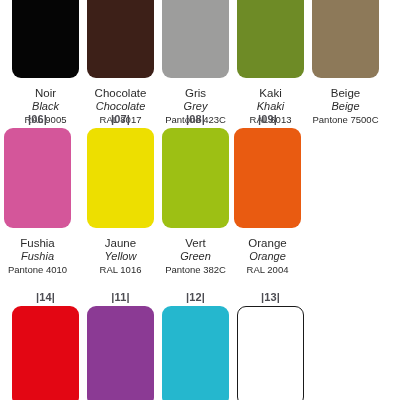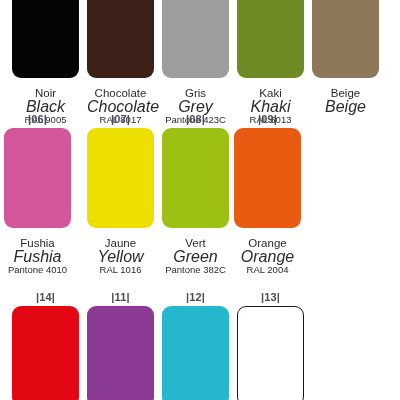--- a/index.html
+++ b/index.html
@@ -63,21 +63,21 @@
   .labels {
     padding-top: 9px;
     text-align: center;
   }
   .label-fr {
     font-size: 11.5px;
     line-height: 13px;
     color: #2b2b2b;
   }
   .label-en {
-    font-size: 16px;
+    font-size: 11px;
     line-height: 13px;
     font-style: italic;
     color: #2b2b2b;
   }
   .label-ref {
     font-size: 9.5px;
     line-height: 13px;
     color: #2b2b2b;
     white-space: nowrap;
   }
@@ -120,20 +120,21 @@
           <div class="label-fr">Kaki</div>
           <div class="label-en">Khaki</div>
           <div class="label-ref">RAL 6013</div>
         </div>
       </div>
       <div class="cell" style="left: 312px;">
         <div class="swatch" style="background: rgb(141, 121, 89);"></div>
         <div class="labels">
           <div class="label-fr">Beige</div>
           <div class="label-en">Beige</div>
+          <div class="label-ref">Pantone 7500C</div>
         </div>
       </div>
     </div>
     <div class="row row-2" style="top: 110px;">
       <div class="cell" style="left: 4px;">
         <div class="cell-code">|06|</div>
         <div class="swatch" style="background: rgb(212, 86, 154);"></div>
         <div class="labels">
           <div class="label-fr">Fushia</div>
           <div class="label-en">Fushia</div>

